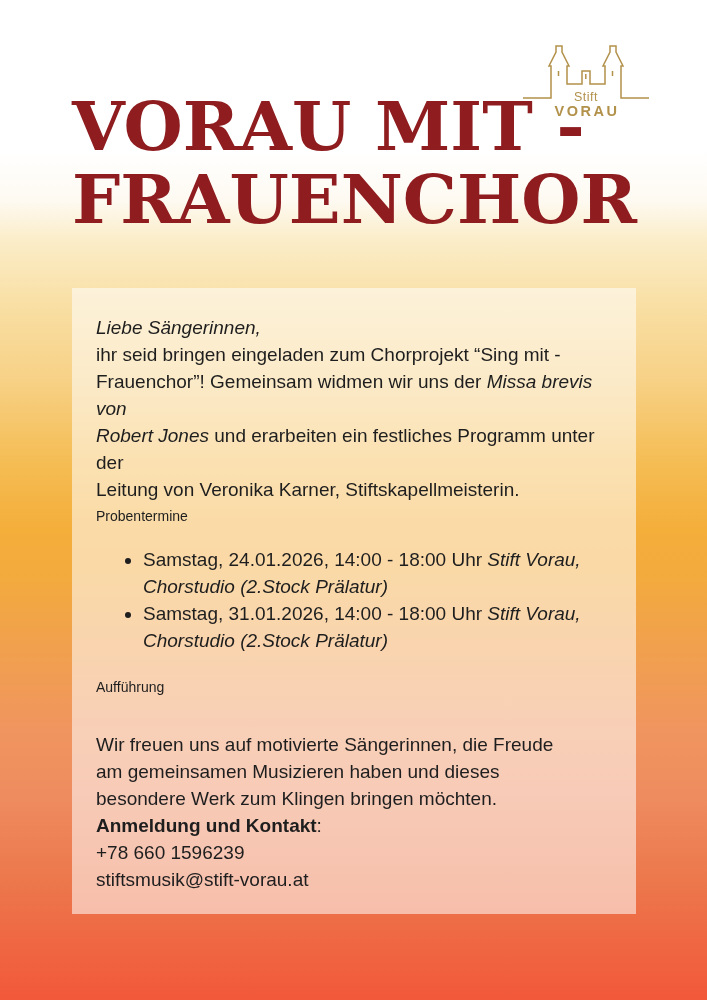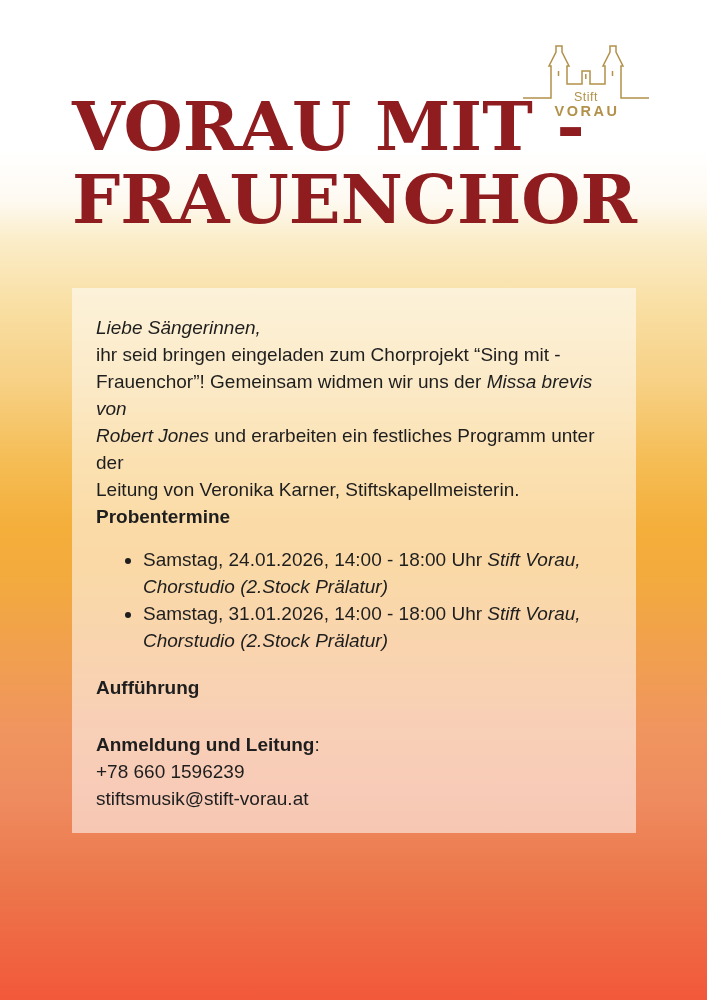--- a/index.html
+++ b/index.html
@@ -60,21 +60,21 @@
     padding:26px 24px 21px 24px;
     background:var(--card_overlay,rgba(255,255,255,0.55));
     color:var(--body_text,#1E1E1E);
     font-size:19px;
     line-height:27px;
   }
   .card p{margin:0;}
   .greeting{margin:0 0 7px 0;font-style:italic;}
   .intro{margin:0 0 12px 0;}
   .subhead{
-    margin:0;font-size:19px;line-height:27px;font-weight:700;
+    margin:0;font-size:14px;line-height:27px;font-weight:400;
     font-family:"Liberation Sans", sans-serif;color:var(--body_text,#1E1E1E);
   }
   .bullets{
     margin:16px;padding:0 0 0 31px;
     list-style:disc outside;
   }
   .bullets li{margin:0;padding:0;}
   .rehearsals{margin:0 0 20px 0;}
   .performance{margin:0 0 30px 0;}
   .outro{margin:0 0 38px 0;}
@@ -112,21 +112,22 @@
       <ul class="bullets">
         <li class="list-item"><span>Samstag, 24.01.2026, 14:00 - 18:00 Uhr </span><span class="it">Stift Vorau,</span><br><span class="it">Chorstudio (2.Stock Prälatur)</span></li>
         <li class="list-item"><span>Samstag, 31.01.2026, 14:00 - 18:00 Uhr </span><span class="it">Stift Vorau,</span><br><span class="it">Chorstudio (2.Stock Prälatur)</span></li>
       </ul>
     </section>
 
     <section class="performance">
       <h2 class="subhead">Aufführung</h2>
     </section>
 
+    <p class="outro"><span>Wir freuen uns auf motivierte Sängerinnen, die Freude</span><br><span>am gemeinsamen Musizieren haben und dieses</span><br><span>besondere Werk zum Klingen bringen möchten.</span></p>
 
     <section class="contact">
-      <p class="contact-head"><span class="b">Anmeldung und Leitung</span><span>:</span></p>
+      <p class="contact-head"><span class="b">Anmeldung und Kontakt</span><span>:</span></p>
       <p>+78 660 1596239</p>
       <p>stiftsmusik@stift-vorau.at</p>
     </section>
 
   </main>
 </div>
 
 </body></html>

